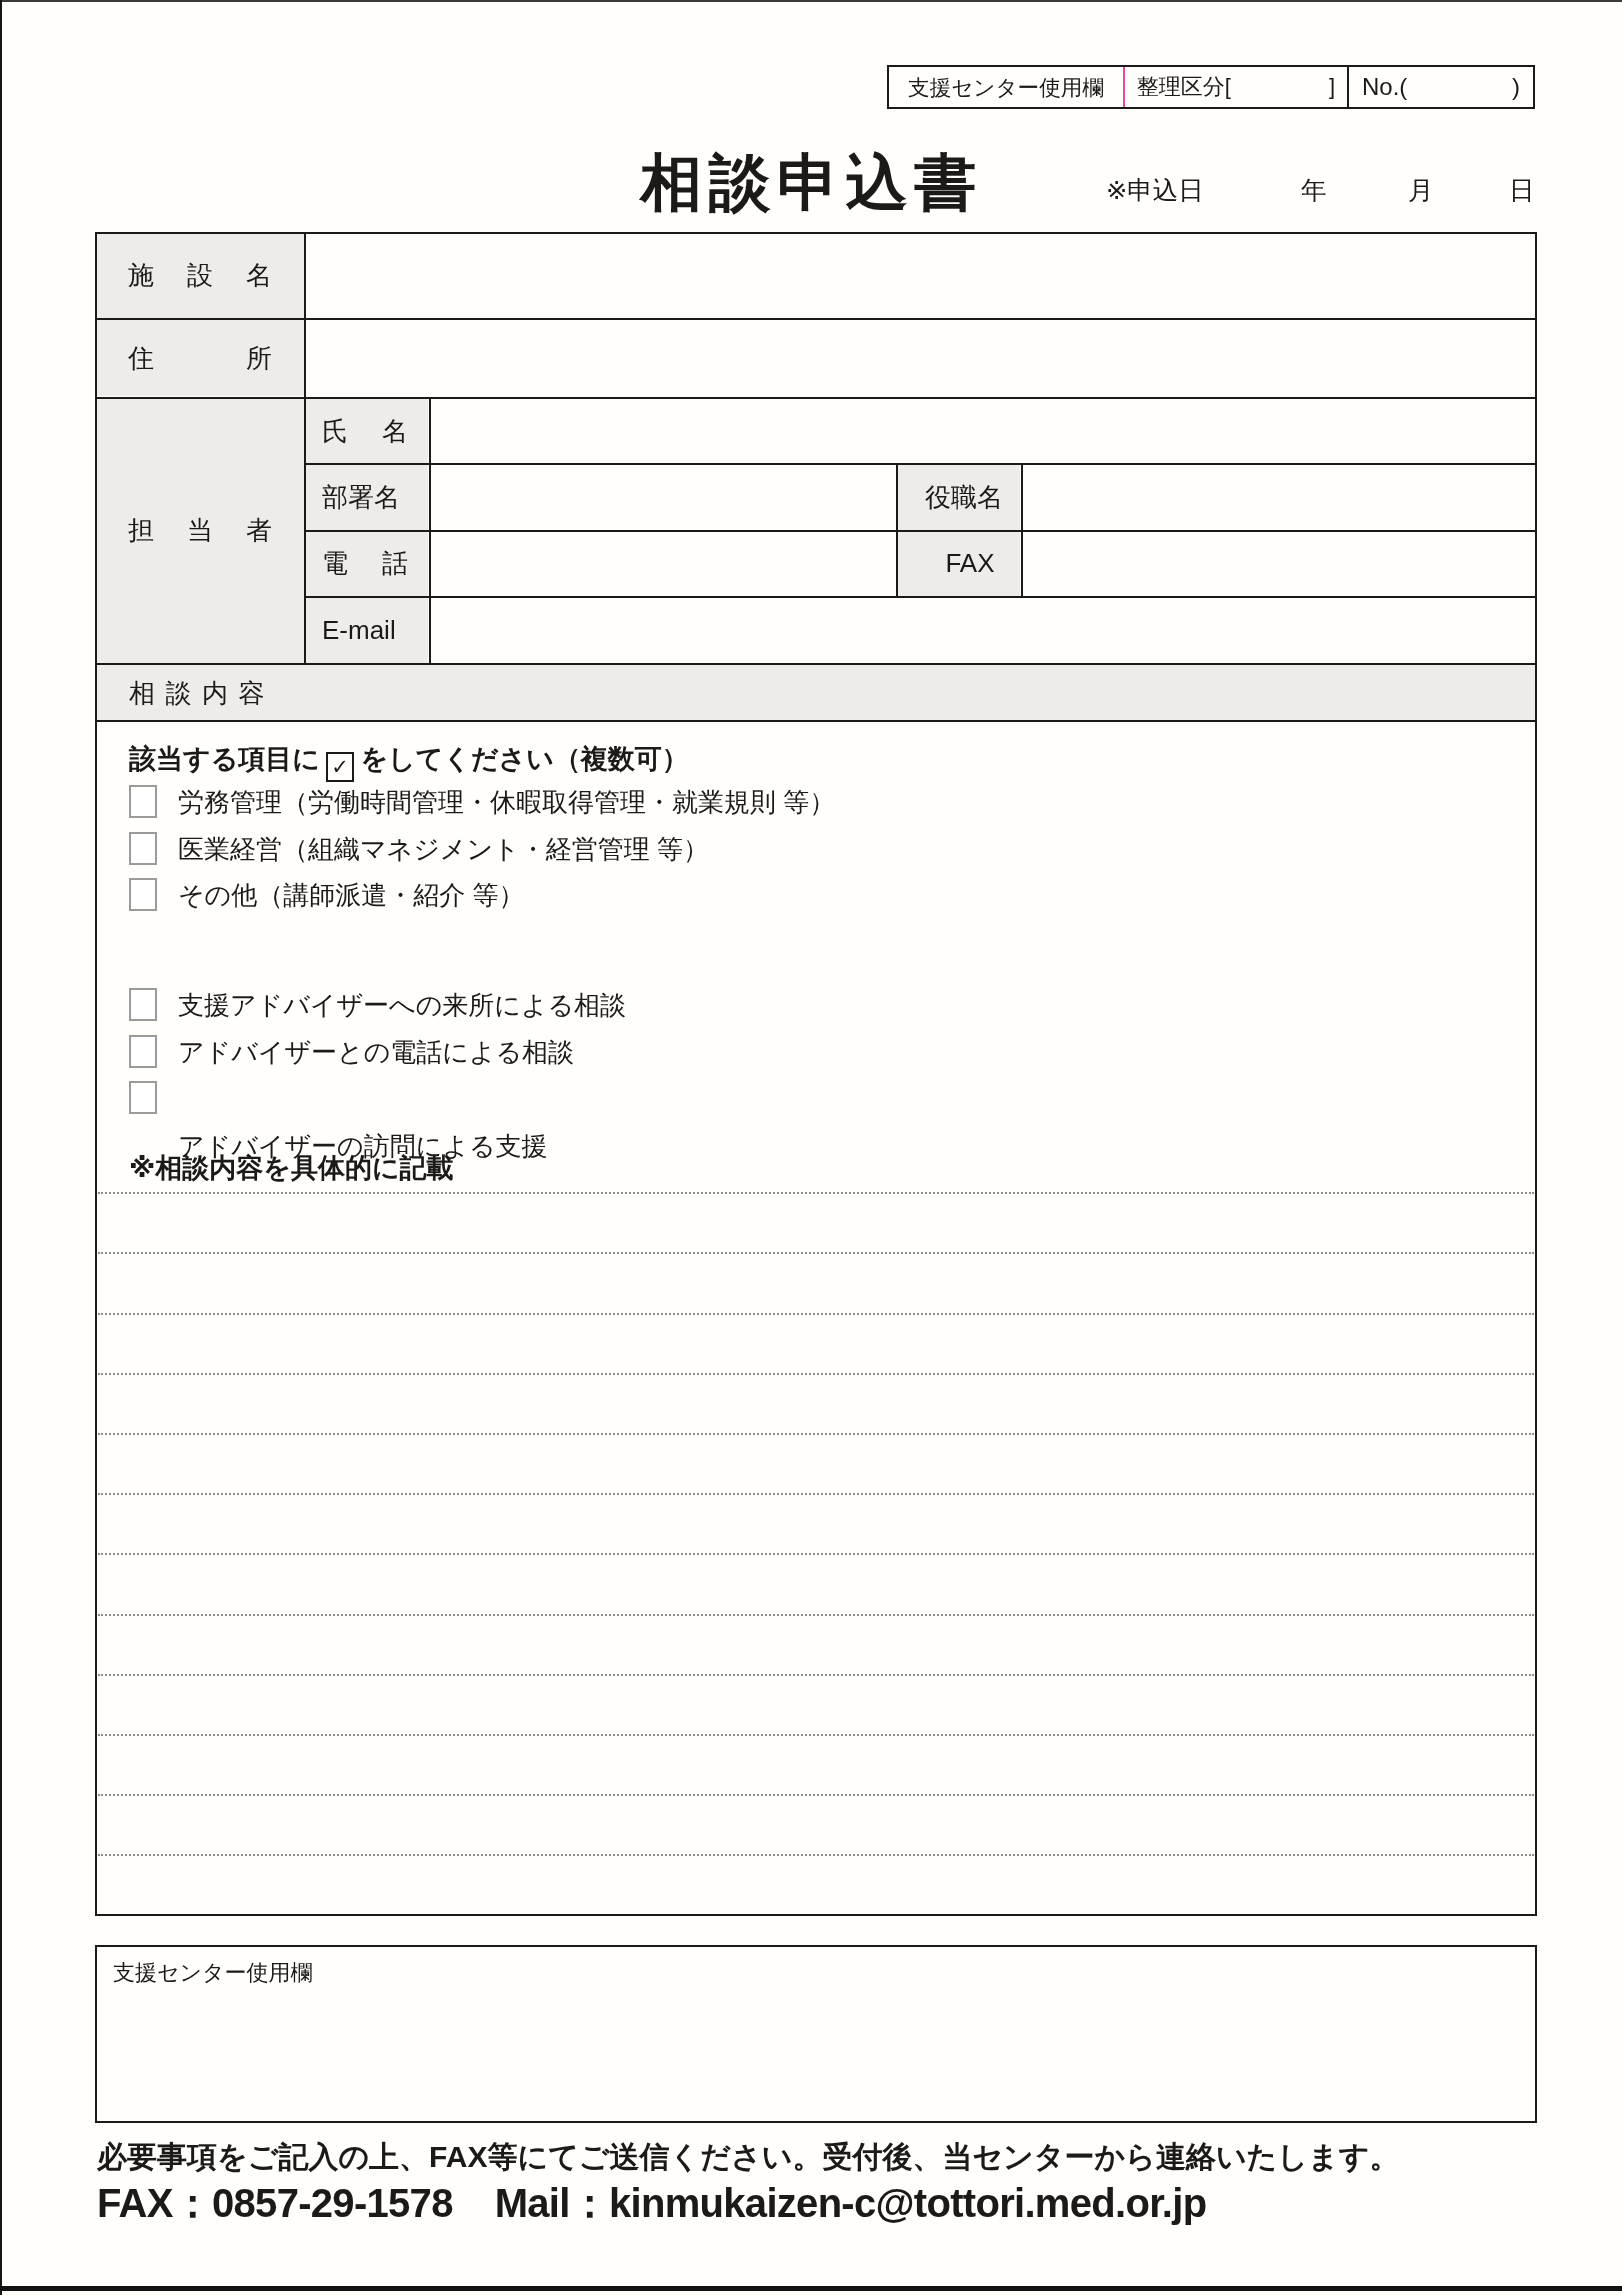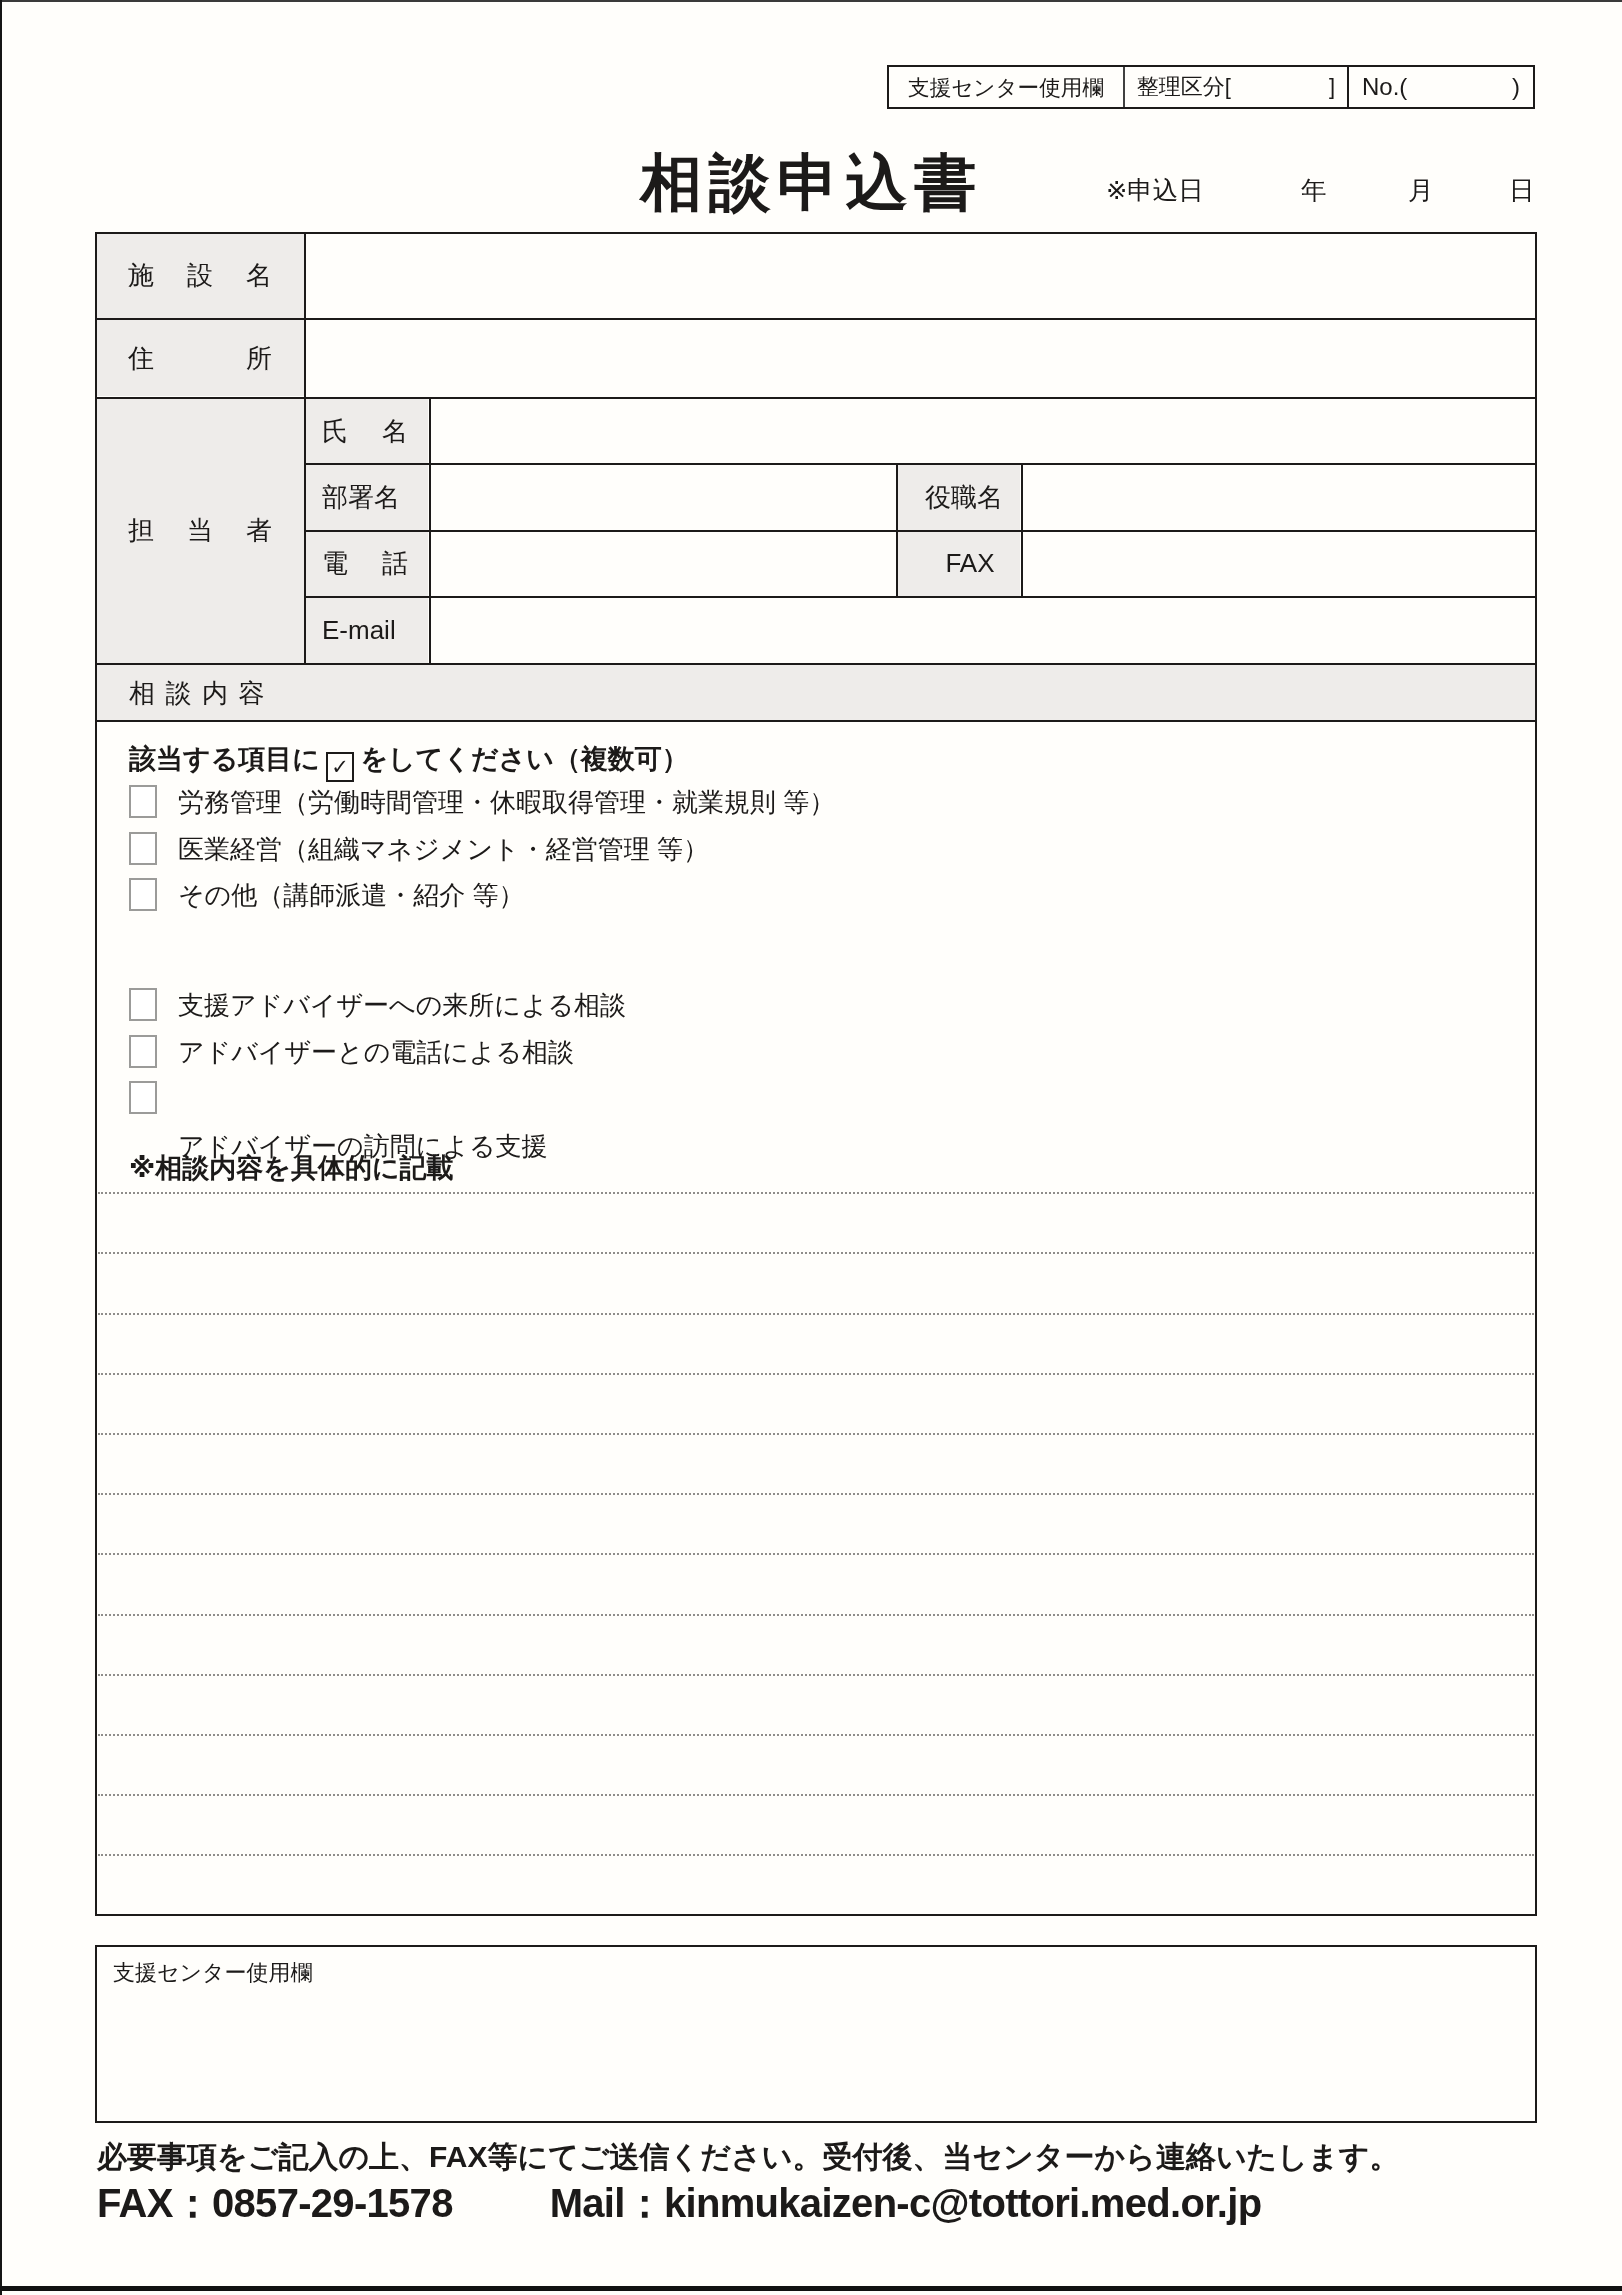--- a/index.html
+++ b/index.html
@@ -23,36 +23,36 @@
   .just{display:block;text-align:justify;text-align-last:justify;text-justify:inter-character;}
   .edge-top{position:absolute;left:0;top:0;width:1623px;height:2px;background:#3a3a3a;}
   .edge-left{position:absolute;left:0;top:0;width:2px;height:2295px;background:#151515;}
   .edge-bottom{position:absolute;left:0;top:2286px;width:1623px;height:4.6px;background:#111;}
 
   .org-name{position:absolute;left:97px;top:65px;font-size:27.5px;letter-spacing:1.3px;font-weight:500;white-space:nowrap;}
 
   .usage-box{position:absolute;left:887px;top:65px;width:648px;height:44px;border:2px solid #1c1a19;box-sizing:border-box;display:flex;}
   .u-cell{display:flex;align-items:center;box-sizing:border-box;font-size:21.6px;white-space:nowrap;}
   .u1{width:234px;justify-content:center;}
-  .u2{width:224px;border-left:2px solid #404040;justify-content:space-between;padding:0 11.8px;font-size:22px;}
+  .u2{width:224px;border-left:2px solid #ec4899;justify-content:space-between;padding:0 11.8px;font-size:22px;}
   .u3{flex:1;border-left:2px solid #1c1a19;justify-content:space-between;padding:0 13px;font-size:24px;}
 
   .title{position:absolute;left:0;top:141px;width:1623px;text-align:center;font-size:62px;font-weight:700;letter-spacing:6.5px;white-space:nowrap;}
   .apply-date span{position:absolute;font-size:25.5px;font-weight:500;white-space:nowrap;}
 
   .cb{position:absolute;width:27.5px;height:33px;border:2px solid #9b9b99;background:#fff;box-sizing:border-box;}
   .item-text{position:absolute;font-size:26px;line-height:1.2;white-space:nowrap;}
   .sec-head{position:absolute;font-size:27px;font-weight:700;white-space:nowrap;}
   .checkglyph{display:inline-block;width:27.5px;height:30px;border:2px solid #1c1a19;box-sizing:border-box;text-align:center;line-height:26px;font-size:21px;font-weight:700;margin:0 6.5px;vertical-align:-5.9px;}
   .dot{position:absolute;left:98px;width:1436px;height:0;border-top:2px dotted #8f8d8a;}
 
   .office-label{position:absolute;font-size:22px;white-space:nowrap;}
   .footer-note{position:absolute;left:97px;top:2137px;font-size:30px;font-weight:700;white-space:nowrap;letter-spacing:0px;}
   .footer-contact{position:absolute;left:97px;top:2176px;font-size:40px;font-weight:700;white-space:nowrap;letter-spacing:-0.7px;}
-  .footer-contact .mail{margin-left:97px;}
+  .footer-contact .mail{margin-left:42px;}
   .fill{position:absolute;}
 </style>
 </head>
 <body>
 
 <div class="page">
 
   <div class="edge-top"></div>
   <div class="edge-left"></div>
   <div class="edge-bottom"></div>

